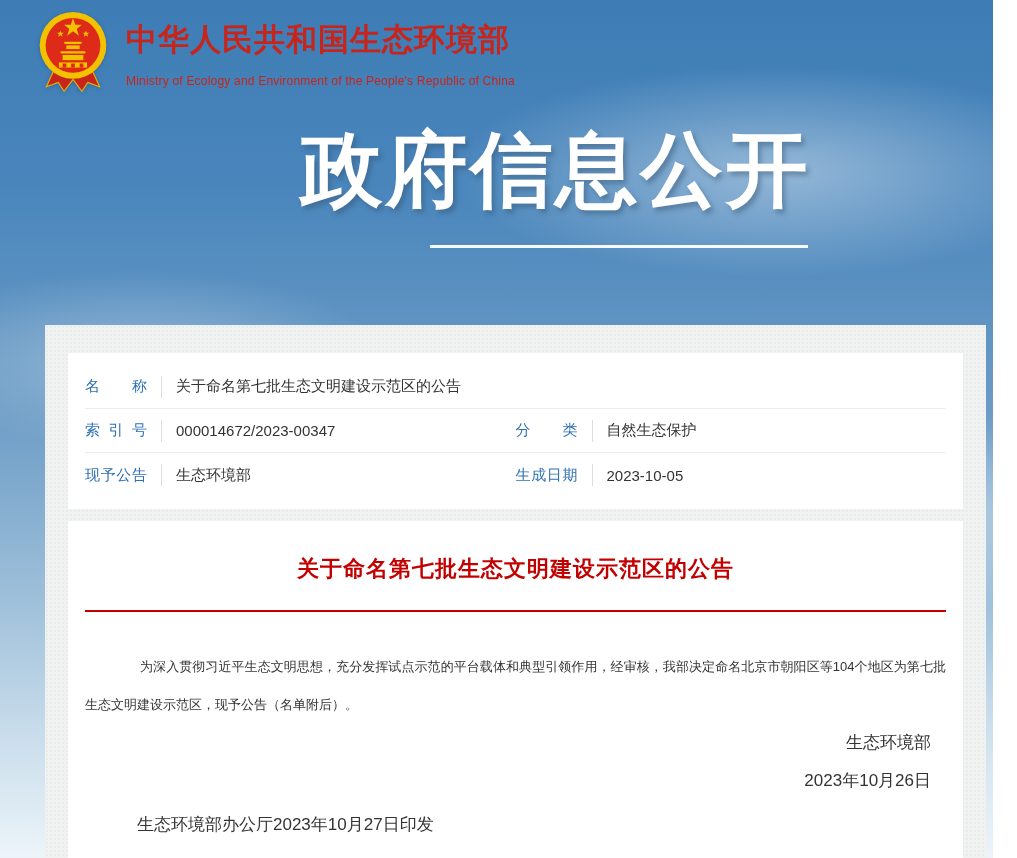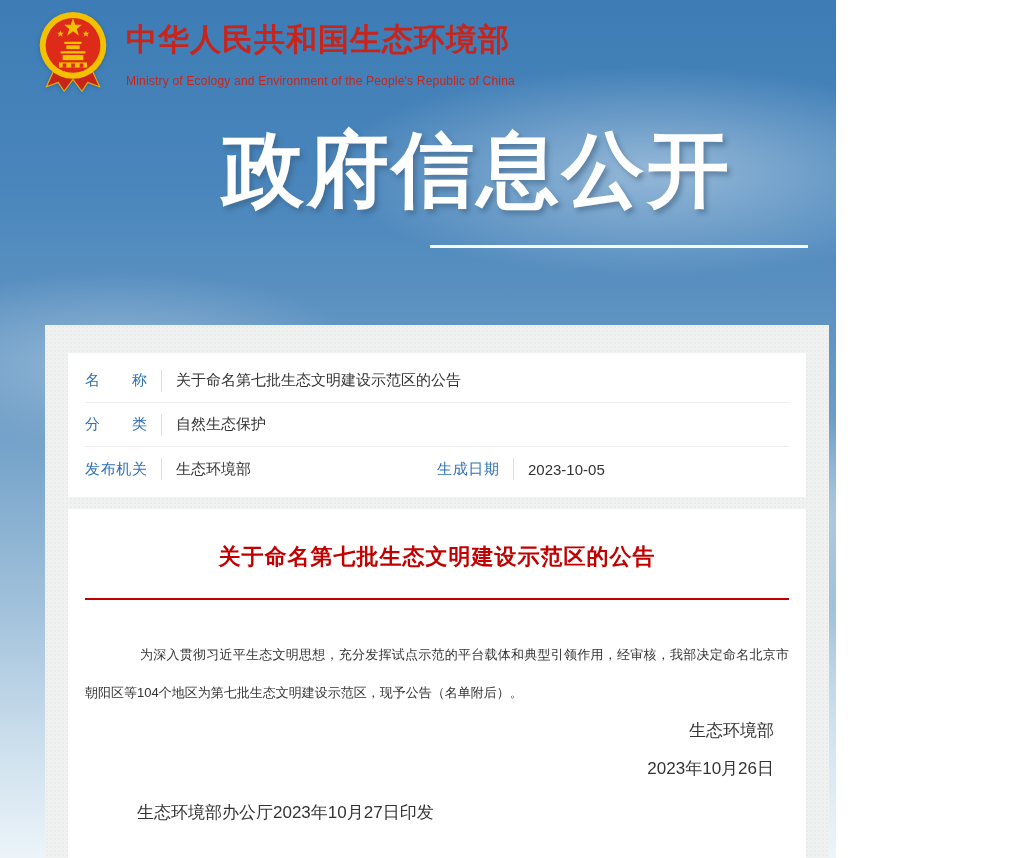--- a/index.html
+++ b/index.html
@@ -1,19 +1,19 @@
 <!DOCTYPE html>
 <html lang="zh"><head>
 <meta charset="utf-8">
 <style>
   * { box-sizing: border-box; margin: 0; padding: 0; }
   html,body { width:1017px; height:858px; }
   body { font-family: "Liberation Sans", "DejaVu Sans", sans-serif; }
 
-  .page { position:relative; width:836px; height:858px; overflow:hidden; }
+  .page { position:relative; width:993px; height:858px; overflow:hidden; }
 
   
   .sky {
     position:absolute; inset:0;
     background:
       radial-gradient(ellipse 520px 170px at 78% 20%, rgba(255,255,255,.42), transparent 62%),
       radial-gradient(ellipse 420px 150px at 14% 42%, rgba(255,255,255,.30), transparent 60%),
       radial-gradient(ellipse 700px 260px at 62% 88%, rgba(255,255,255,.55), transparent 68%),
       radial-gradient(ellipse 420px 160px at 95% 60%, rgba(255,255,255,.35), transparent 60%),
       linear-gradient(180deg, #3d7cb5 0%, #4a86bc 22%, #6c9cc6 48%, #9fc0da 70%, #cfe1ee 88%, #ecf4f9 100%);
@@ -39,21 +39,21 @@
   .content-wrap {
     position:absolute; top:325px; left:45px; right:7px; bottom:-40px;
     background-color:#f0f1f1;
     background-image: radial-gradient(rgba(0,0,0,.022) 1px, transparent 1px);
     background-size:4px 4px;
     padding:28px 23px 0;
   }
   .panel { background:#ffffff; }
 
   
-  .meta-panel { padding:6px 17px; }
+  .meta-panel { padding:12px 17px; }
   .m-row { display:flex; align-items:center; height:44px; border-bottom:1px solid #ededed; }
   .m-row:last-child { border-bottom:none; }
   .m-cell { flex:1; display:flex; align-items:center; min-width:0; }
   .m-cell.full { flex:1 1 100%; }
   .m-label { display:inline-block; width:62px; min-width:62px; font-size:15px; color:#2f71b4;
     text-align:justify; text-align-last:justify; }
   .m-divider { width:1px; height:22px; background:#ddd; margin:0 14px; flex:0 0 auto; }
   .m-value { font-size:15px; color:#333; white-space:nowrap; overflow:hidden; }
 
   
@@ -110,28 +110,33 @@
     <section class="panel meta-panel">
       <div class="m-row">
         <div class="m-cell full">
           <span class="m-label">名称</span>
           <span class="m-divider"></span>
           <span class="m-value">关于命名第七批生态文明建设示范区的公告</span>
         </div>
       </div>
       <div class="m-row">
         <div class="m-cell">
+          <span class="m-label">索引号</span>
+          <span class="m-divider"></span>
+          <span class="m-value">000014672/2023-00347</span>
+        </div>
+        <div class="m-cell">
           <span class="m-label">分类</span>
           <span class="m-divider"></span>
           <span class="m-value">自然生态保护</span>
         </div>
       </div>
       <div class="m-row">
         <div class="m-cell">
-          <span class="m-label">发布机关</span>
+          <span class="m-label">现予公告</span>
           <span class="m-divider"></span>
           <span class="m-value">生态环境部</span>
         </div>
         <div class="m-cell">
           <span class="m-label">生成日期</span>
           <span class="m-divider"></span>
           <span class="m-value">2023-10-05</span>
         </div>
       </div>
     </section>

